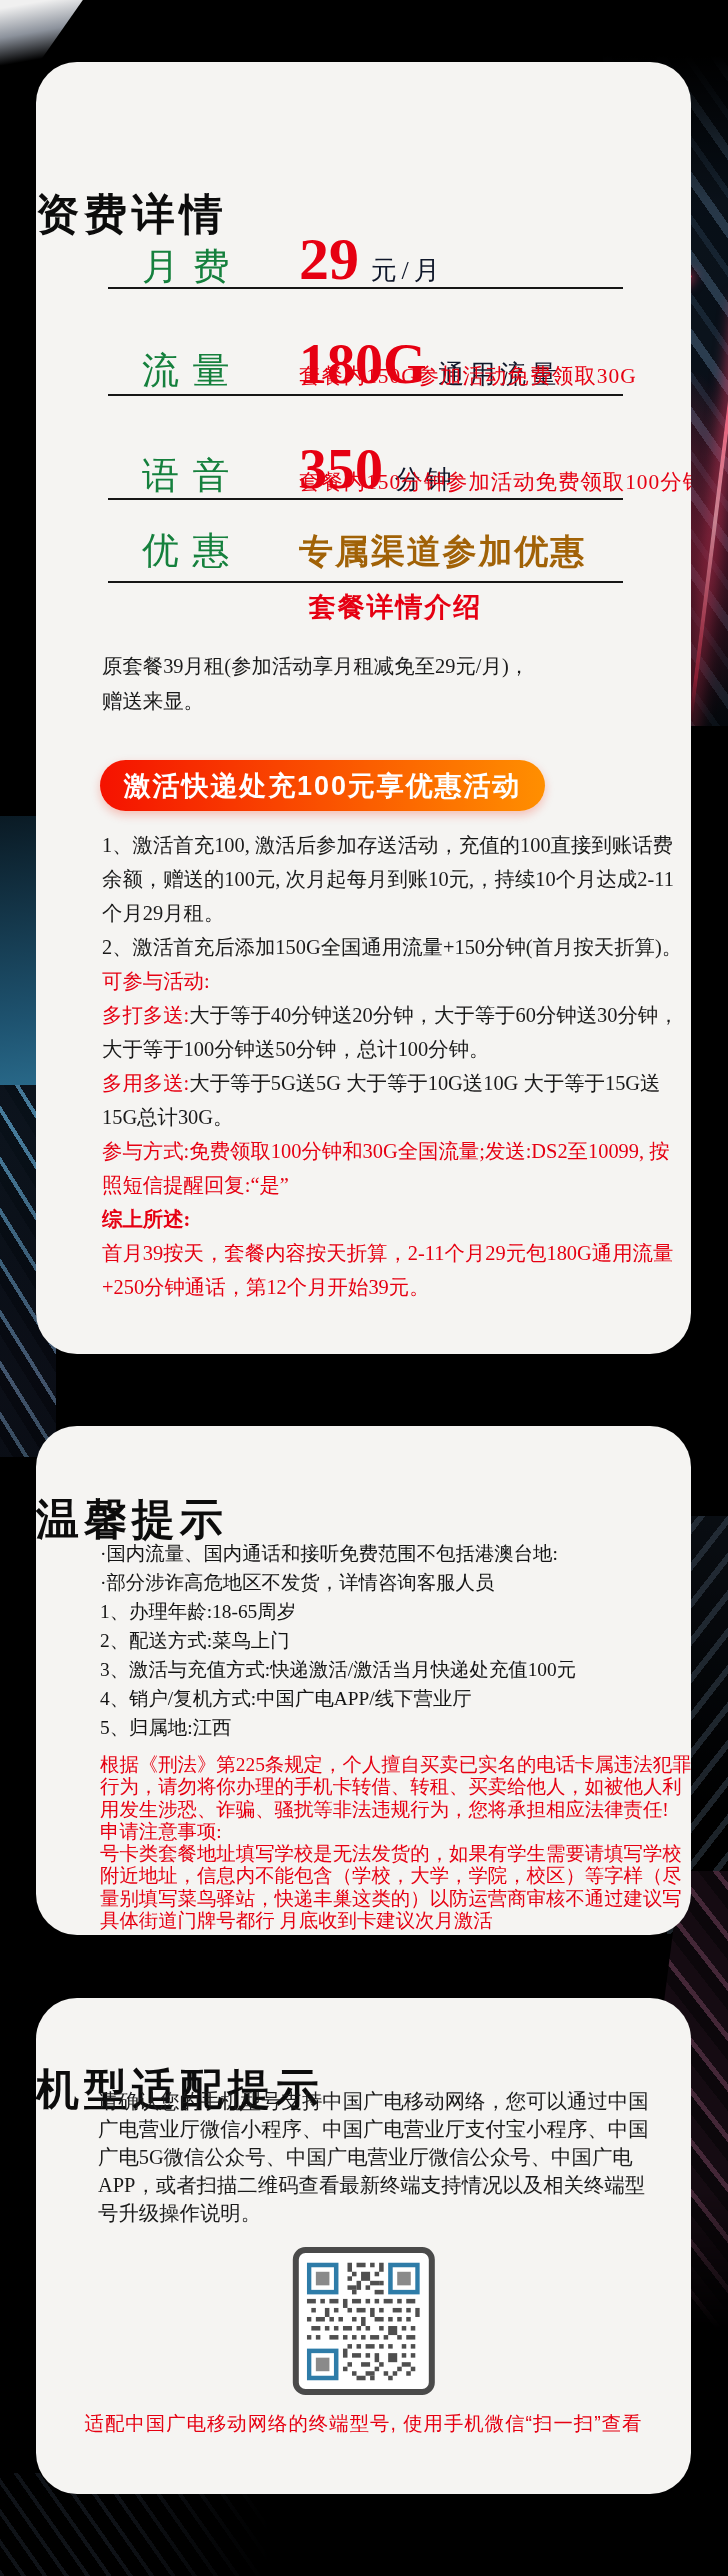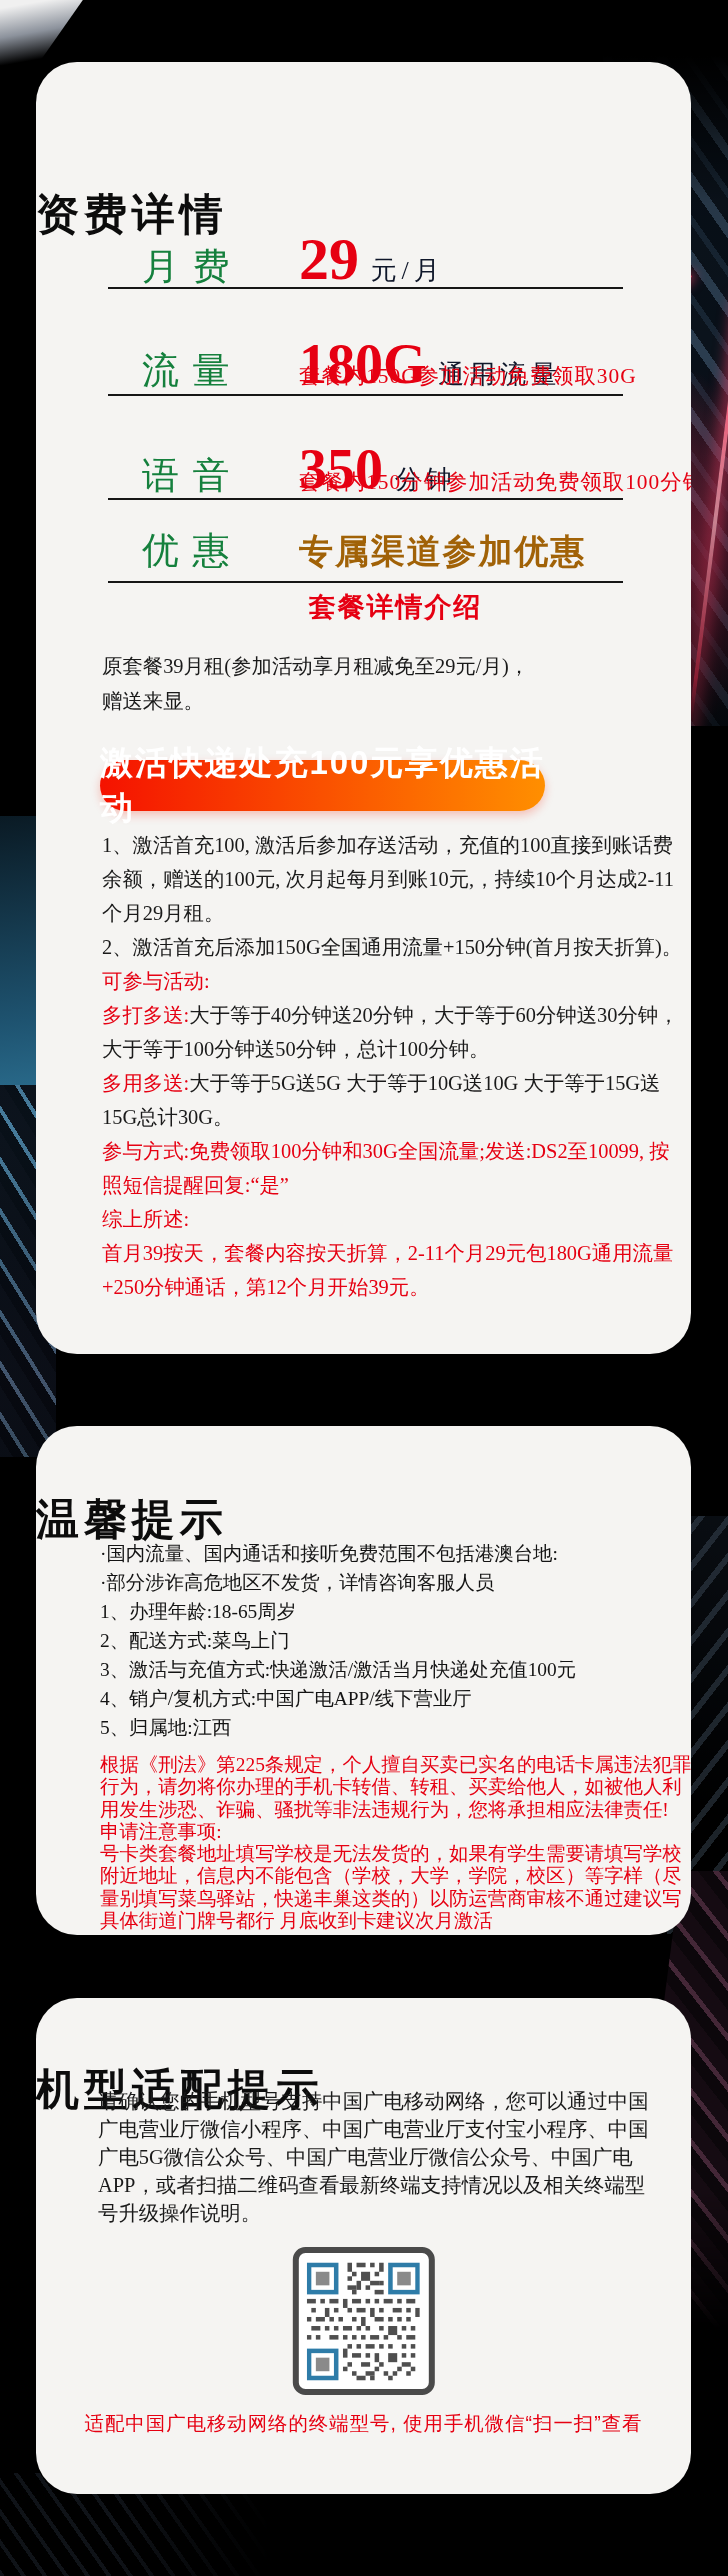--- a/index.html
+++ b/index.html
@@ -91,27 +91,27 @@
     position:absolute;top:527px;left:0;width:100%;text-align:center;
     font-size:27px;font-weight:700;color:#e11;letter-spacing:1.9px;color:#e60012;margin-left:32px;
   }
   .c1-intro{position:absolute;top:587px;left:66px;width:583px;font-size:20.4px;line-height:35px;color:#1a1a1a;}
   .c1-intro p{margin:0;white-space:nowrap;}
   .pill{
     position:absolute;top:698px;left:64px;width:445px;height:51px;border-radius:26px;
     background:linear-gradient(90deg,#f51200,#ff8f00);
     display:flex;align-items:center;justify-content:center;
     font-family:"Liberation Sans","DejaVu Sans",sans-serif;
-    font-size:33px;font-weight:700;color:#fff;letter-spacing:1.9px;
+    font-size:27px;font-weight:700;color:#fff;letter-spacing:1.9px;
     box-shadow:0 3.9px 9.7px rgba(245,30,0,.25);
   }
   .rules{position:absolute;top:766px;left:66px;width:583px;font-size:20.4px;line-height:34px;color:#1a1a1a;}
   .rules p{margin:0;}
   .red{color:#e60012;}
-  .bold{font-weight:400;}
+  .bold{font-weight:700;}
   
   .c2-items{position:absolute;top:113px;left:64px;width:593px;font-size:19.4px;line-height:29px;color:#141414;}
   .c2-items p{margin:0;}
   .c2-legal{position:absolute;top:328px;left:64px;width:593px;font-size:19.4px;line-height:22.3px;color:#e60012;}
   .c2-legal p{margin:0;}
   
   .c3-body{position:absolute;top:89px;left:62px;width:564px;font-size:20.4px;line-height:28px;color:#1a1a1a;}
   .qr-frame{
     position:absolute;top:249px;left:50%;transform:translateX(-50%);
     width:113px;height:119px;background:#fff;border:6.8px solid #4a4a4a;border-radius:12.6px;padding:8.7px;

